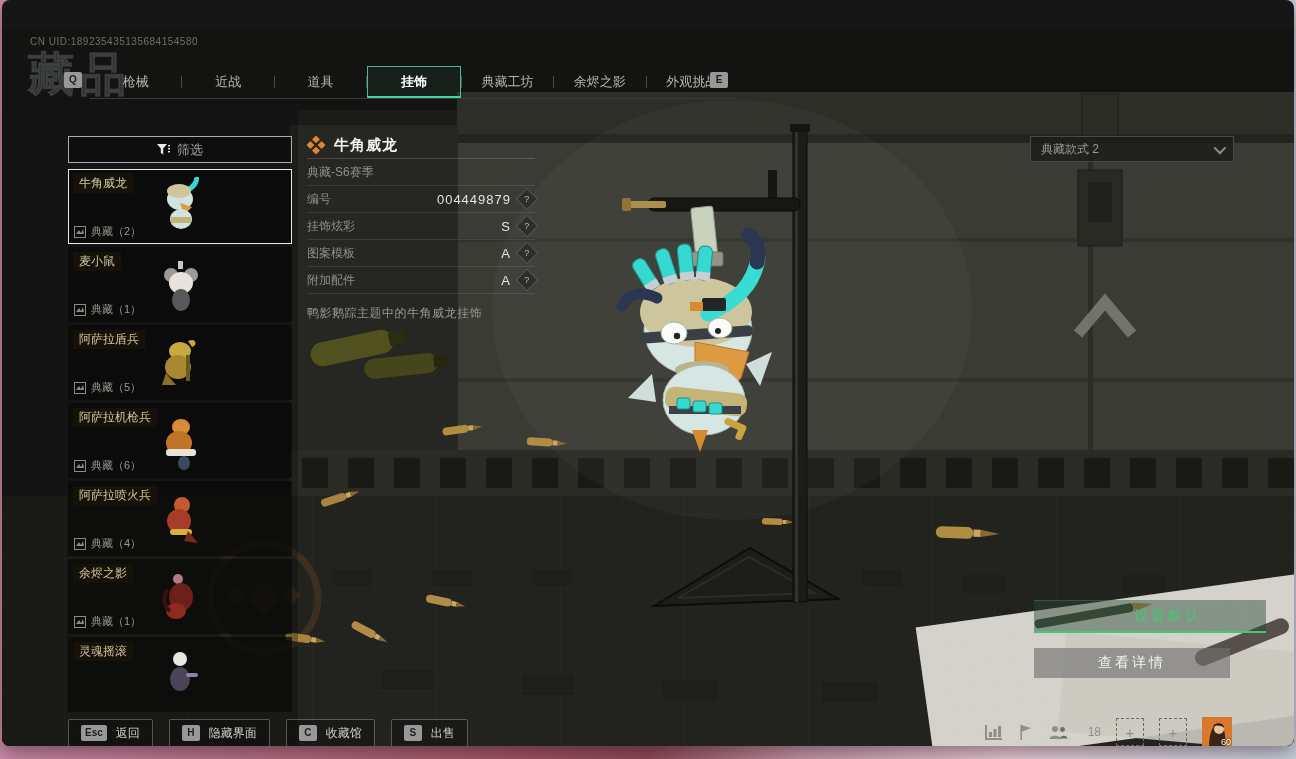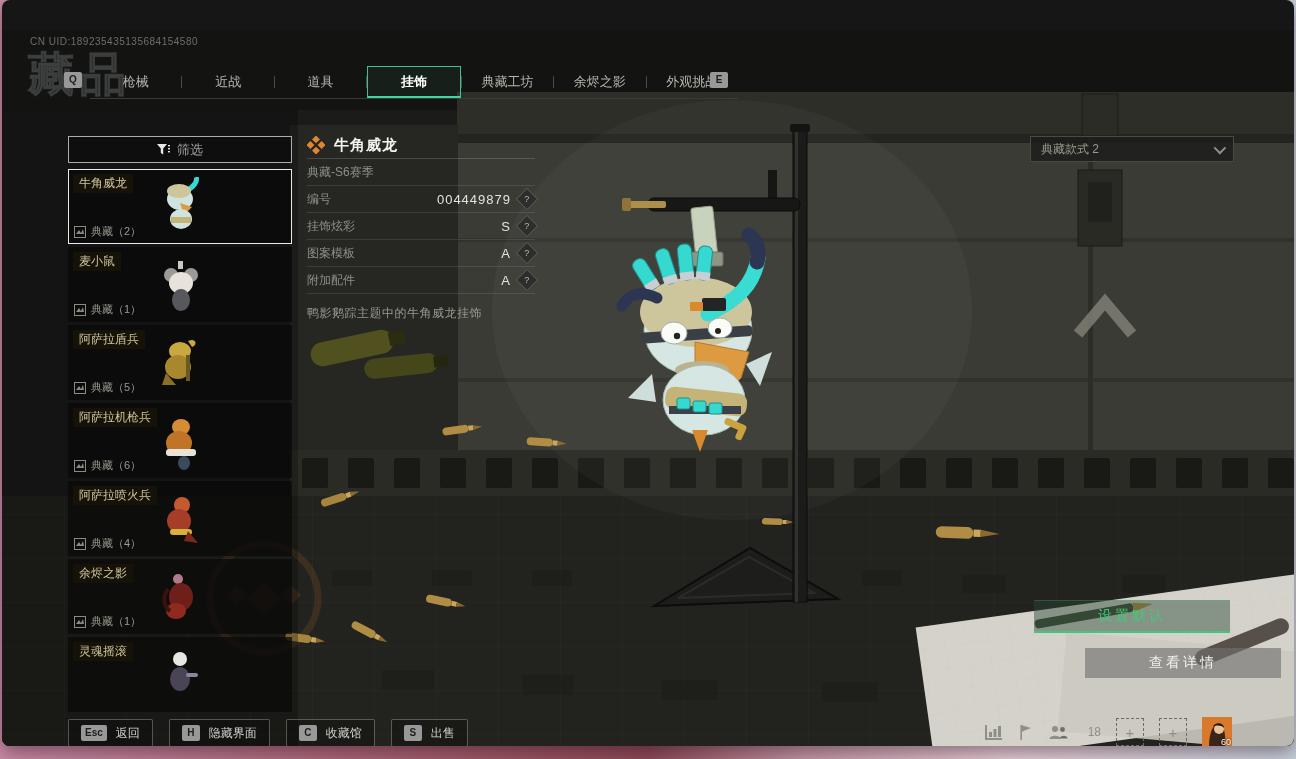--- a/index.html
+++ b/index.html
@@ -63,22 +63,22 @@
   .detail-desc{margin-top:11px;font-size:12px;color:#97978e;letter-spacing:.5px;}
   
   .style-dropdown{position:absolute;left:1028px;top:106px;width:204px;height:26px;
     background:rgba(28,28,26,.8);border:1px solid #4a4a44;display:flex;align-items:center;
     padding:0 10px;font-size:12px;color:#9a9a90;cursor:pointer;box-sizing:border-box;}
   .chev{margin-left:auto;width:7px;height:7px;border-right:2px solid #8f8f86;border-bottom:2px solid #8f8f86;
     transform:rotate(45deg) translateY(-2px);}
   
   .btn-default{position:absolute;left:1032px;top:570px;width:196px;height:30px;
     background:rgba(40,72,52,.45);border-top:1px solid rgba(70,200,125,.25);border-bottom:2px solid #3fc878;
-    color:#45c878;font-size:14px;letter-spacing:3px;display:flex;align-items:center;justify-content:center;cursor:pointer;}
-  .btn-details{position:absolute;left:1083px;top:618px;width:196px;height:30px;background:rgba(112,112,110,.62);
+    color:#45c878;font-size:14px;letter-spacing:3px;display:flex;align-items:center;justify-content:center;cursor:pointer;padding-left:36px;}
+  .btn-details{position:absolute;left:1032px;top:618px;width:196px;height:30px;background:rgba(112,112,110,.62);
     color:#f2f2ee;font-size:14px;letter-spacing:3px;display:flex;align-items:center;justify-content:center;cursor:pointer;}
   
   .hints{position:absolute;left:66px;top:689px;display:flex;gap:16px;}
   .hint{height:26px;border:1px solid rgba(255,255,255,.28);background:rgba(0,0,0,.25);border-radius:2px;
     display:flex;align-items:center;gap:9px;padding:0 12px;color:#cfcfca;font-size:12px;cursor:pointer;}
   .social{position:absolute;right:62px;top:687px;display:flex;align-items:center;gap:15px;}
   .soc-icon{display:flex;align-items:center;gap:20px;color:#8f8f88;font-size:12px;cursor:pointer;}
   .plus-slot{width:26px;height:26px;border:1px dashed #6d6d66;color:#8f8f88;font-size:15px;
     display:flex;align-items:center;justify-content:center;cursor:pointer;}
   .avatar{position:relative;width:30px;height:30px;background:#d9792b;overflow:hidden;cursor:pointer;}

